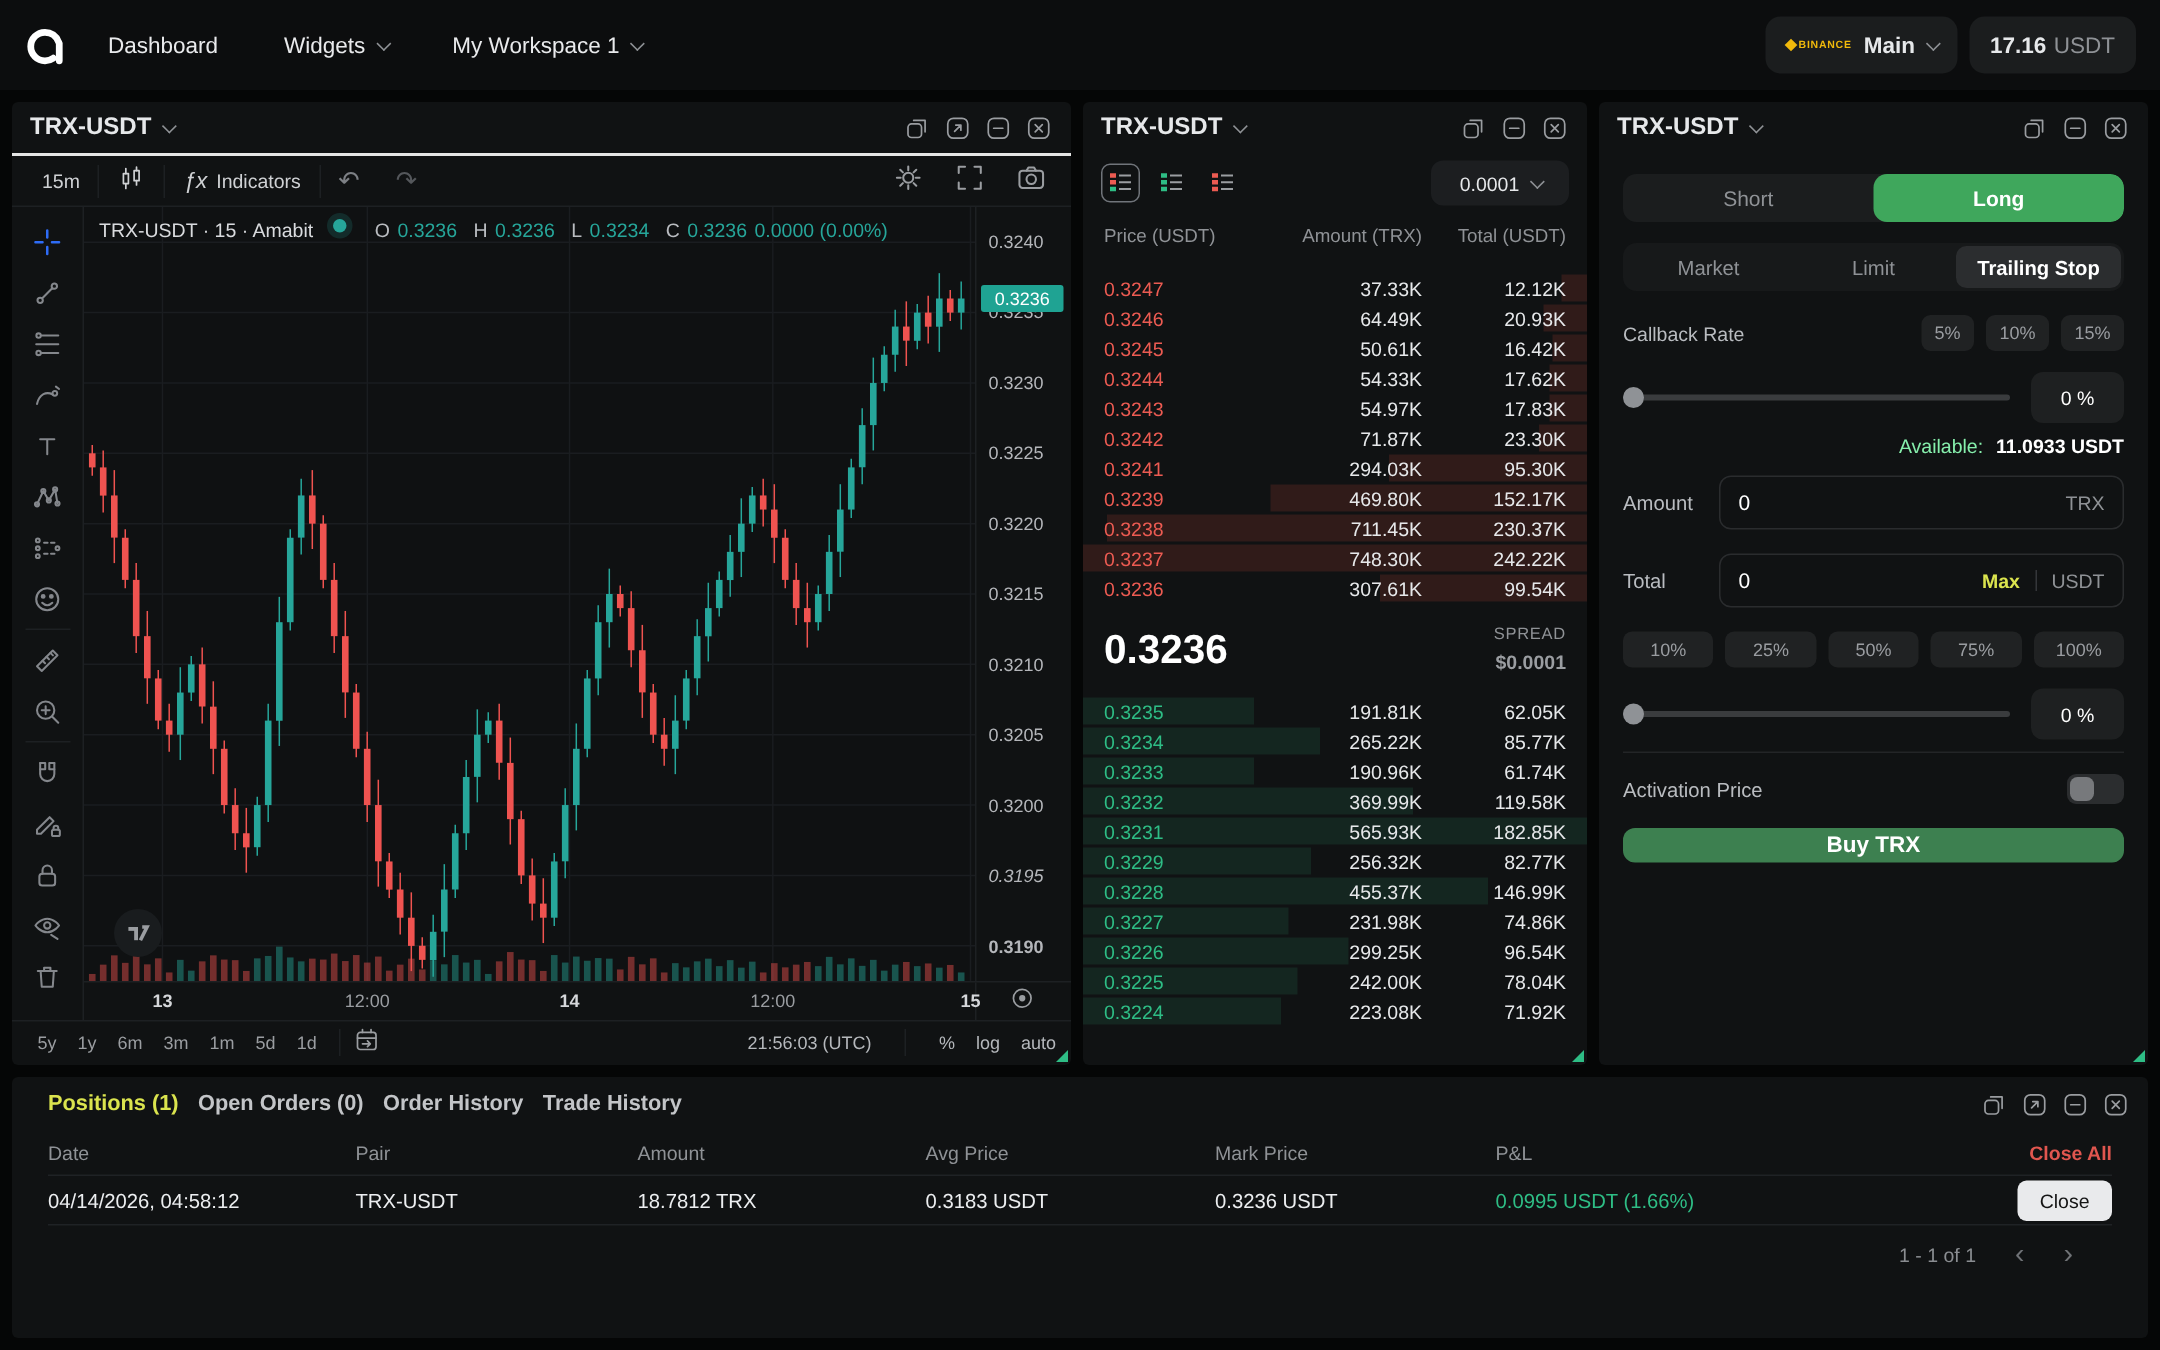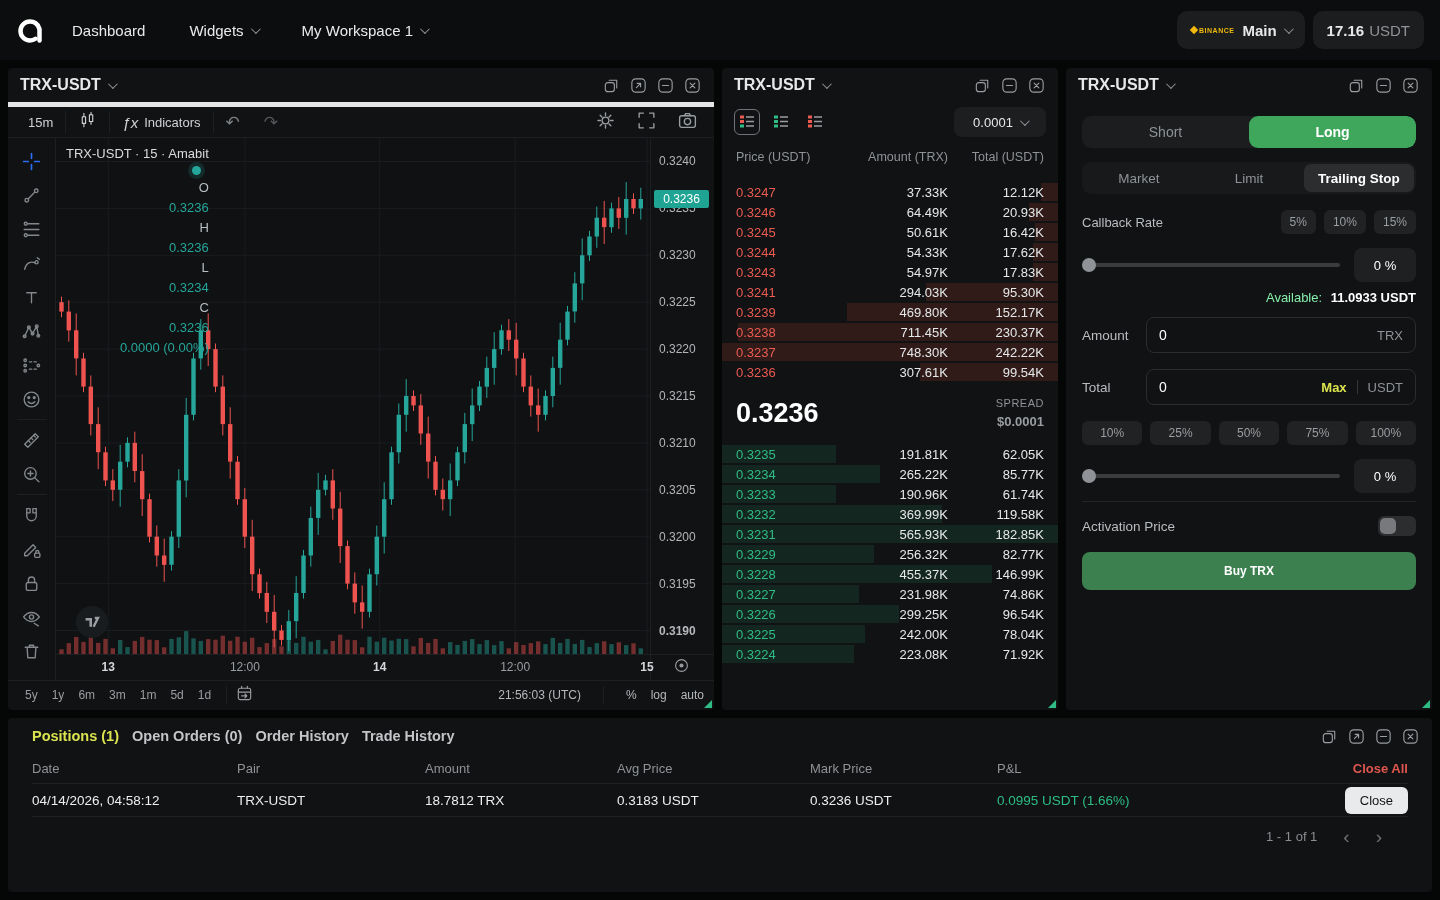--- a/index.html
+++ b/index.html
@@ -27,35 +27,35 @@
   #bottom-panel { left:8px; top:718px; width:1424px; height:174px; }
   .panel-header { height:34px; display:flex; align-items:center; justify-content:space-between;
     padding:0 12px; }
   .panel-title { font-size:16px; font-weight:bold; display:flex; align-items:center; cursor:pointer; }
   .win-icons { display:flex; gap:8px; }
   .win-icons span { width:19px; height:19px; color:#9a9da1; cursor:pointer; }
   .win-icons svg { display:block; }
   .resize-tri { position:absolute; right:2px; bottom:2px; width:0; height:0;
     border-bottom:8px solid #2ebd85; border-left:8px solid transparent; }
   
-  .chart-toolbar { height:36px; border-top:5px solid #e5e5e5; border-bottom:1px solid #1d2023;
+  .chart-toolbar { height:36px; border-top:2px solid #e5e5e5; border-bottom:1px solid #1d2023;
     display:flex; align-items:center; padding:0 8px; }
   .ct-item { display:flex; align-items:center; color:#cfd1d4; font-size:13px; padding:0 12px; height:24px; cursor:pointer; }
   .ct-sep { width:1px; height:22px; background:#1d2023; }
   .ct-right { margin-left:auto; display:flex; align-items:center; gap:20px; padding-right:8px; }
   .ct-right span { color:#9a9da1; cursor:pointer; }
   .fx-glyph { font-style:italic; font-size:15px; margin-right:6px; color:#cfd1d4; }
   .chart-body { display:flex; height:542px; }
   .rail { width:48px; border-right:1px solid #1d2023; display:flex; flex-direction:column; align-items:center; padding-top:6px; overflow:hidden; }
   .tool { width:34px; height:34px; display:flex; align-items:center; justify-content:center; color:#84878c; cursor:pointer; border-radius:4px; flex:0 0 auto; }
   .rail-div { width:30px; height:1px; background:#1d2023; margin:3px 0; flex:0 0 auto; }
   .chart-main { flex:1; display:flex; flex-direction:column; }
   .chart-area { flex:1; display:flex; }
   .plot { position:relative; width:594px; height:516px; background:#0f1112; }
-  .legend { position:absolute; left:10px; top:8px; font-size:13px; display:flex; align-items:flex-end; gap:5px; z-index:3; white-space:nowrap;flex-direction:column; }
+  .legend { position:absolute; left:10px; top:8px; font-size:13px; display:flex; align-items:flex-start; gap:5px; z-index:3; white-space:nowrap; }
   .legend .sym { color:#d9dbde; }
   .legend .dot { width:9px; height:9px; border-radius:50%; background:#26a69a; box-shadow:0 0 0 4px rgba(38,166,154,.18); margin:0 8px; }
   .legend .k { color:#b9bcc0; margin-left:6px; }
   .legend .v { color:#26a69a; }
   .tv-mark { position:absolute; left:20px; bottom:16px; width:32px; height:32px; border-radius:50%;
     background:#191c1e; display:flex; align-items:center; justify-content:center; color:#8a8d91; z-index:3; }
   .price-axis { width:62px; border-left:1px solid #1d2023; position:relative; font-size:12px; color:#b4b6ba; }
   .pa-label { position:absolute; left:8px; }
   .pa-badge { position:absolute; left:3px; right:3px; height:18px; background:#1fa393; color:#fff;
     border-radius:2px; display:flex; align-items:center; justify-content:center; font-size:12px; z-index:2; }
@@ -121,22 +121,22 @@
   .inp-box .unit { font-size:13px; color:#8f9296; }
   .inp-box .max { font-size:13px; font-weight:bold; color:#dbe44e; margin-right:10px; cursor:pointer; }
   .inp-box .vsep { width:1px; height:14px; background:#34363a; margin-right:10px; }
   .pct-btns { display:flex; gap:8px; margin-bottom:14px; }
   .pct-btns .mini-btn { flex:1; text-align:center; }
   .hr { height:1px; background:#232527; margin:6px 0 14px; }
   .act-row { display:flex; align-items:center; justify-content:space-between; margin-bottom:16px; }
   .act-row .lbl { font-size:13.5px; color:#b9bcc0; }
   .toggle { width:38px; height:20px; background:#2b2d2f; border-radius:6px; position:relative; cursor:pointer; }
   .toggle .tk { position:absolute; left:2px; top:2px; width:16px; height:16px; border-radius:5px; background:#77797c; }
-  .buy-btn { width:100%; height:38px; background:#3d8050; border:none; border-radius:8px; color:#fff;
-    font-size:12px; font-weight:bold; cursor:pointer; font-family:inherit; }
+  .buy-btn { width:100%; height:23px; background:#3d8050; border:none; border-radius:8px; color:#fff;
+    font-size:15px; font-weight:bold; cursor:pointer; font-family:inherit; }
   
   .bp-header { height:36px; display:flex; align-items:center; padding:0 12px; justify-content:space-between; }
   .bp-tabs { display:flex; gap:13px; padding-left:12px; }
   .bp-tab { font-size:14.5px; font-weight:bold; color:#c3c5c8; cursor:pointer; }
   .bp-tab.active { color:#dbe44e; }
   .tbl { padding:0 24px; }
   .tbl-row { display:grid; grid-template-columns:205px 188px 192px 193px 187px 230px 1fr; align-items:center; }
   .tbl-head { height:30px; font-size:13px; color:#8f9296; border-bottom:1px solid #1f2225; }
   .tbl-data { height:33px; font-size:13.5px; color:#eceef0; border-bottom:1px solid #1f2225; }
   .col-last { text-align:right; }
@@ -649,21 +649,21 @@
         <div class="price-axis" id="price-axis">
             <span class="pa-label" style="top: 16px;">0.3240</span>
             <span class="pa-label" style="top: 63px;">0.3235</span>
             <span class="pa-label" style="top: 110px;">0.3230</span>
             <span class="pa-label" style="top: 157px;">0.3225</span>
             <span class="pa-label" style="top: 204px;">0.3220</span>
             <span class="pa-label" style="top: 251px;">0.3215</span>
             <span class="pa-label" style="top: 298px;">0.3210</span>
             <span class="pa-label" style="top: 345px;">0.3205</span>
             <span class="pa-label" style="top: 392px;">0.3200</span>
-            <span class="pa-label" style="top: 439px;">0.3195</span>
+            <span class="pa-label" style="top: 439px; font-style: italic;">0.3195</span>
             <span class="pa-label" style="top: 486px; font-weight: bold;">0.3190</span>
             <div class="pa-badge" style="top: 52px;">0.3236</div>
           </div>
       </div>
       <div class="time-axis">
         <div class="ta-labels" id="time-labels">
             <span class="ta-label major" style="left: 8.8%;">13</span>
             <span class="ta-label" style="left: 31.8%;">12:00</span>
             <span class="ta-label major" style="left: 54.5%;">14</span>
             <span class="ta-label" style="left: 77.3%;">12:00</span>
@@ -791,20 +791,26 @@
         <span class="a">54.33K</span>
         <span class="t">17.62K</span>
       </div>
       <div class="ob-row ask">
         <div class="depth" style="width: 7.4%;"></div>
         <span class="p">0.3243</span>
         <span class="a">54.97K</span>
         <span class="t">17.83K</span>
       </div>
       <div class="ob-row ask">
+        <div class="depth" style="width: 9.6%;"></div>
+        <span class="p">0.3242</span>
+        <span class="a">71.87K</span>
+        <span class="t">23.30K</span>
+      </div>
+      <div class="ob-row ask">
         <div class="depth" style="width: 39.3%;"></div>
         <span class="p">0.3241</span>
         <span class="a">294.03K</span>
         <span class="t">95.30K</span>
       </div>
       <div class="ob-row ask">
         <div class="depth" style="width: 62.8%;"></div>
         <span class="p">0.3239</span>
         <span class="a">469.80K</span>
         <span class="t">152.17K</span>

